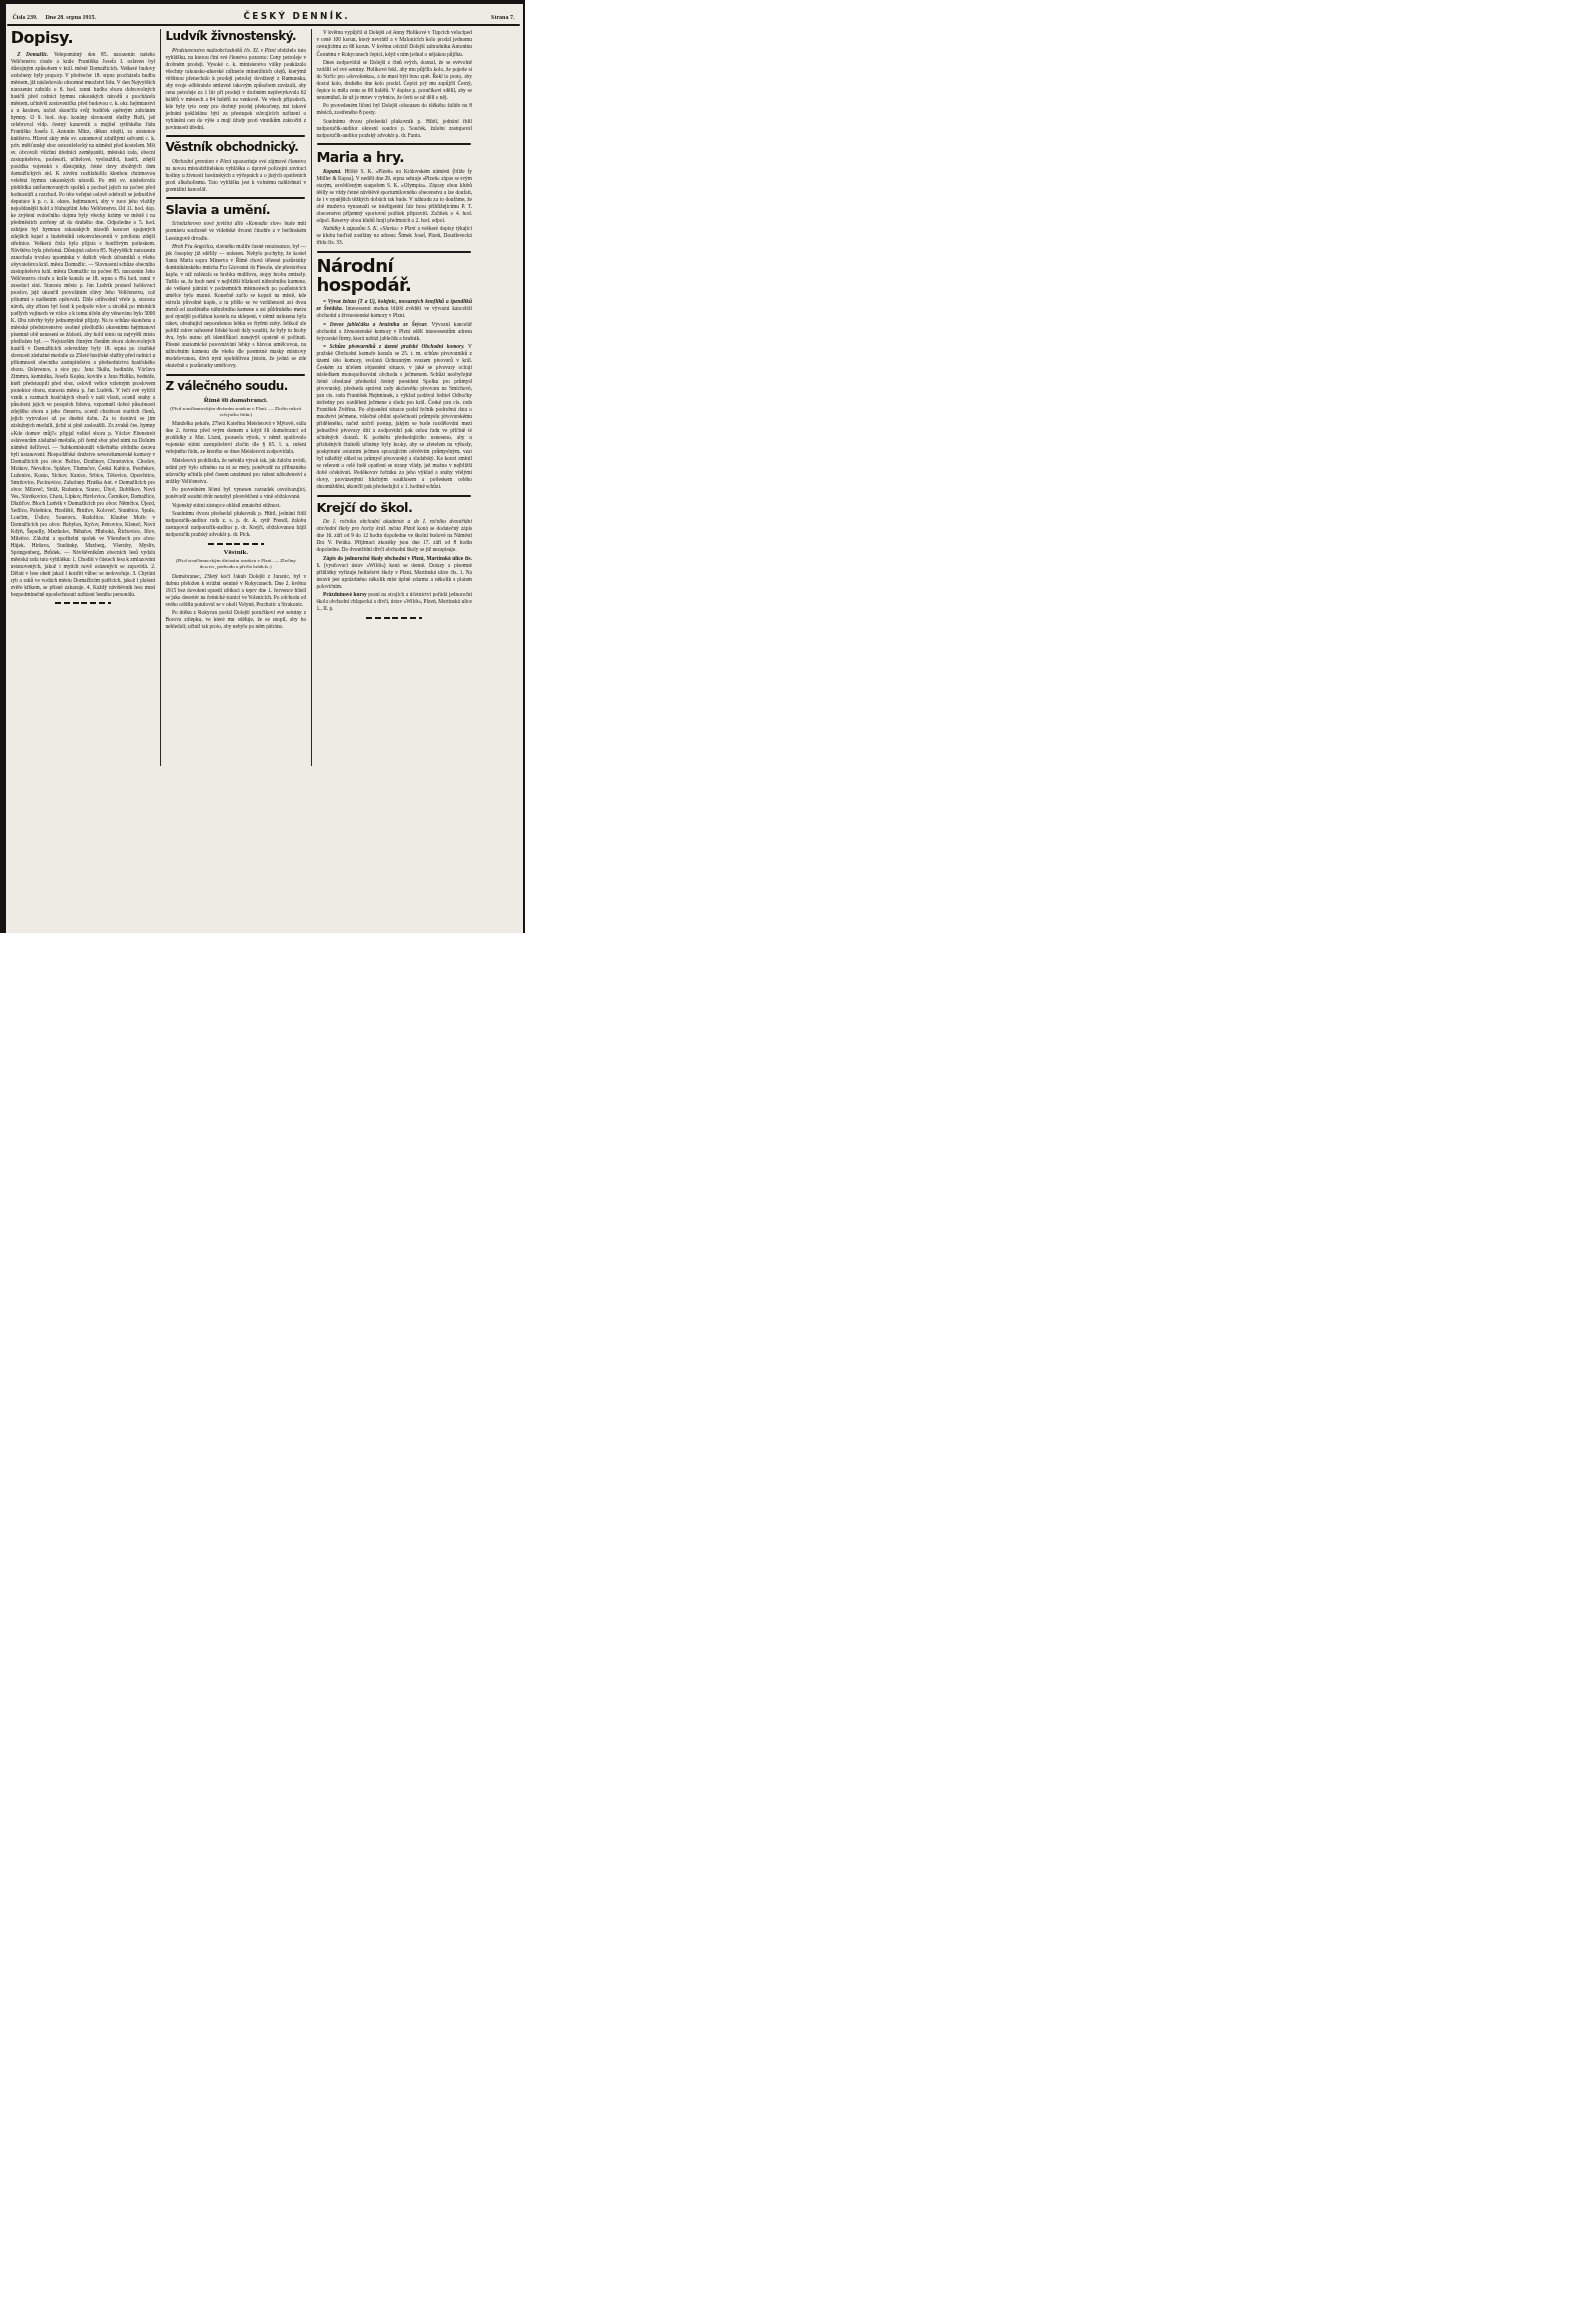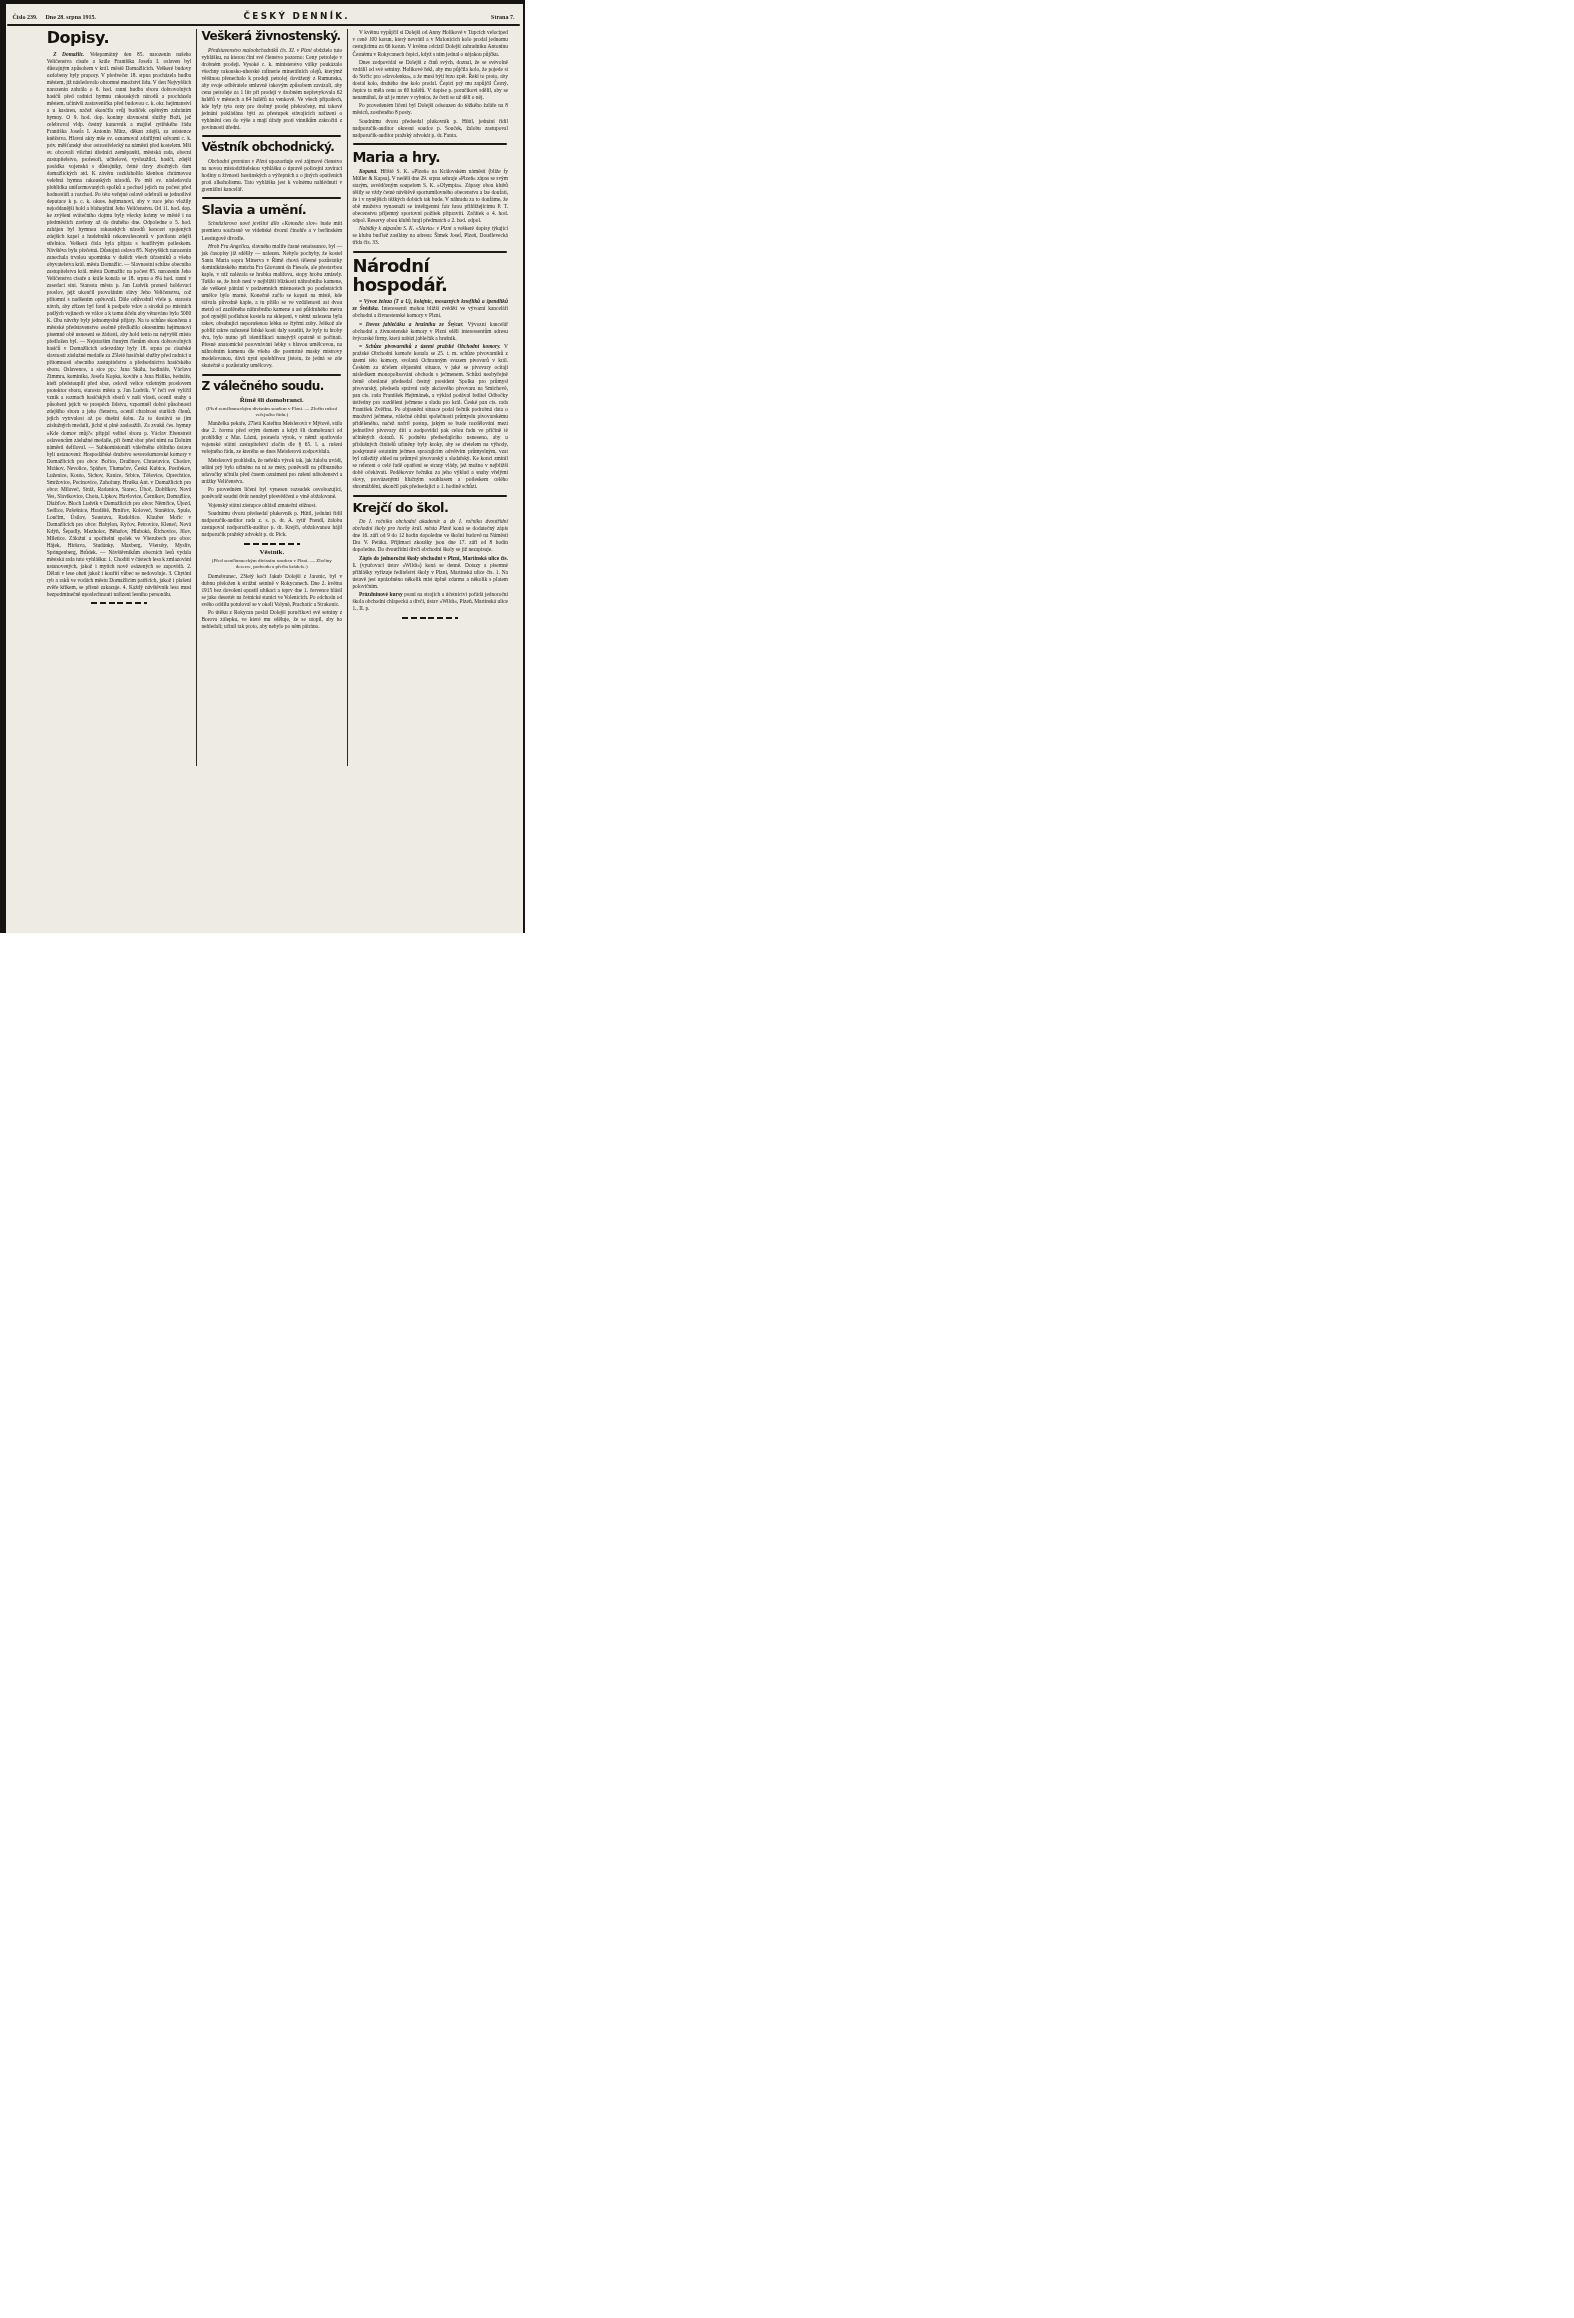--- a/index.html
+++ b/index.html
@@ -20,21 +20,21 @@
     padding:6.5px 8.3px 2.3px 6.5px;
   }
   .mast-left{font-weight:bold;font-size:6px;white-space:nowrap;}
   .mast-left span{margin-right:6.5px;}
   .mast-title{
     font-family:"DejaVu Sans","Liberation Sans",sans-serif;
     font-weight:bold;font-size:8.8px;letter-spacing:2.3px;white-space:nowrap;
   }
   .mast-right{font-weight:bold;font-size:6px;white-space:nowrap;}
   .head-rule{height:1.9px;background:#1c1a17;margin:0.9px 2.8px 0 0.9px;border-radius:0.9px;}
-  .cols{display:flex;align-items:stretch;padding:3.7px 1.9px 0 2.8px;height:740px;box-sizing:border-box;margin-left:36px;}
+  .cols{display:flex;align-items:stretch;padding:3.7px 1.9px 0 2.8px;height:740px;box-sizing:border-box;}
   .col{box-sizing:border-box;overflow:hidden;}
   .col-1{width:151px;padding:0 4.6px 0 1.9px;}
   .col-2{width:151px;padding:0 4.6px;border-left:0.5px solid #2a2824;}
   .col-3{width:164px;padding:0 2.8px 0 4.6px;border-left:0.5px solid #2a2824;}
   h1.section{
     font-family:"DejaVu Sans","Liberation Sans",sans-serif;
     font-weight:bold;color:#16130f;
     margin:0.9px 0 3.7px 0;letter-spacing:-0.5px;line-height:1.04;
   }
   .h-dopisy{font-size:16px;}
@@ -91,21 +91,21 @@
       <div class="col col-1">
         <h1 class="section h-dopisy">Dopisy.</h1>
         <p class="body">
           <span class="lead-bi">Z Domažlic.</span>
           <span>Velepamátný den 85. narozenin našeho Veličenstva císaře a krále Františka Josefa I. oslaven byl důstojným způsobem v král. městě Domažlicích. Veškeré budovy ozdobeny byly prapory. V předvečer 18. srpna procházela hudba městem, jíž následovalo ohromné množství lidu. V den Nejvyšších narozenin zahrála o 6. hod. ranní hudba sboru dobrovolných hasičů před radnicí hymnu rakouských národů a procházela městem, učinivši zastaveníčka před budovou c. k. okr. hejtmanství a u kasáren, načež skončila svůj budíček opětným zahráním hymny. O 9. hod. dop. konány slavnostní služby Boží, jež celebroval vldp. čestný kanovník a majitel rytířského řádu Františka Josefa I. Antonín März, děkan zdejší, za asistence kněžstva. Hlavní akty mše sv. oznamoval zdařilými salvami c. k. priv. měšťanský sbor ostrostřelecký na náměstí před kostelem. Mši sv. obcovali všichni úředníci zeměpanští, městská rada, obecní zastupitelstvo, profesoři, učitelové, vysloužilci, hasiči, zdejší posádka vojenská s důstojníky, četné davy zbožných dam domažlických atd. K závěru rozhlaholila klenbou chrámovou velebná hymna rakouských národů. Po mši sv. následovala přehlídka uniformovaných spolků a pochod jejich na počest před hodnostáři a rozchod. Po této veřejné oslavě odebrali se jednotlivé deputace k p. c. k. okres. hejtmanovi, aby v ruce jeho vložily nejoddanější hold a blahopřání Jeho Veličenstvu. Od 11. hod. dop. ke zvýšení svátečního dojmu byly všecky krámy ve městě i na předměstích zavřeny až do druhého dne. Odpoledne o 5. hod. zahájen byl hymnou rakouských národů koncert spojených zdejších kapel a hudebníků rekonvalescentů v pavilonu zdejší střelnice. Veškerá čísla byla přijata s bouřlivým potleskem. Návštěva byla přečetná. Důstojná oslava 85. Nejvyšších narozenin zanechala trvalou upomínku v duších všech účastníků a všeho obyvatelstva král. města Domažlic. — Slavnostní schůze obecního zastupitelstva král. města Domažlic na počest 85. narozenin Jeho Veličenstva císaře a krále konala se 18. srpna o 8¼ hod. ranní v zasedací síni. Starosta města p. Jan Ludvík pronesl holdovací proslov, jejž ukončil provoláním slávy Jeho Veličenstvu, což přítomní s nadšením opětovali. Dále odůvodnil vřele p. starosta návrh, aby zřízen byl fond k podpoře vdov a sirotků po místních padlých vojínech ve válce a k tomu účelu aby věnováno bylo 5000 K. Oba návrhy byly jednomyslně přijaty. Na to schůze skončena a městské představenstvo osobně předložilo okresnímu hejtmanovi písemně obě usnesení se žádostí, aby hold tento na nejvyšší místo předložen byl. — Nejstarším činným členům sboru dobrovolných hasičů v Domažlicích odevzdány byly 18. srpna po císařské slavnosti záslužné medaile za 25leté hasičské služby před radnicí u přítomnosti obecního zastupitelstva a předsednictva hasičského sboru. Oslavence, a sice pp.: Jana Skálu, hodináře, Václava Zimmra, kominíka, Josefa Kopka, kováře a Jana Halíka, bednáře, kteří předstoupili před sbor, oslovil velice vzletným proslovem protektor sboru, starosta města p. Jan Ludvík. V řeči své vylíčil vznik a rozmach hasičských sborů v naší vlasti, ocenil snahy a působení jejich ve prospěch lidstva, vzpomněl dobré působnosti zdejšího sboru a jeho členstva, ocenil chrabrost starších členů, jejich vytrvalost až po dnešní dobu. Za to dostává se jim záslužných medailí, jichž si plně zasloužili. Za zvuků čes. hymny »Kde domov můj?« připjal velitel sboru p. Václav Ebenstreit oslavencům záslužné medaile, při čemž sbor před nimi na Dolním náměstí defiloval. — Subkomisionáři válečného obilního ústavu byli ustanoveni: Hospodářské družstvo severošumavské komory v Domažlicích pro obce: Bořice, Dražinov, Chrastavice, Chodov, Mrákov, Nevolice, Spáňov, Tlumačov, Česká Kubice, Postřekov, Luženice, Kouto, Síchov, Kanice, Srbice, Těšovice, Oprechtice, Smržovice, Pocinovice, Zahořany. Hruška Ant. v Domažlicích pro obce: Milaveč, Stráž, Radonice, Starec, Úboč, Dobříkov, Nová Ves, Slavíkovice, Chota, Lípkov, Havlovice, Černíkov, Domažlice, Dlažďov. Bloch Ludvík v Domažlicích pro obce: Němčice, Újezd, Sedlice, Pašešnice, Hradíště, Brnířov, Koloveč, Stanětice, Spule, Loučím, Úsilov, Soustava, Rudoltice. Klauber Mořic v Domažlicích pro obce: Babylon, Kyčov, Petrovice, Kleneč, Nová Kdýň, Šepadly, Mezholec, Běhařov, Hluboká, Říchovice, Jílov, Miletice. Záložní a spořitelní spolek ve Všerubech pro obce: Hájek, Hiršava, Studánky, Maxberg, Všeruby, Myslív, Springenberg, Brůdek. — Návštěvníkům obecních lesů vydala městská rada tuto vyhlášku: 1. Choditi v částech lesa k zmlazování ustanovených, jakož i mytích nově osázených se zapovídá. 2. Dělati v lese oheň jakož i kouřiti vůbec se nedovoluje. 3. Chytání ryb a raků ve vodách městu Domažlicím patřících, jakož i plašení zvěře křikem, se přísně zakazuje. 4. Každý návštěvník lesa musí bezpodmínečně uposlechnouti nařízení lesního personálu.</span>
         </p>
         <div class="dashes"></div>
       </div>
 
       <div class="col col-2">
-        <h1 class="section h-zivnost">Veškerá živnostenský.</h1>
+        <h1 class="section h-zivnost">Ludvík živnostenský.</h1>
         <p class="body">
           <span class="lead-i">Představenstvo maloobchodníků čís. XI. v Plzni</span>
           <span>obdrželo tuto vyhlášku, na kterou činí své členstvo pozorno: Ceny petroleje v drobném prodeji. Vysoké c. k. ministerstvo války poukázalo všechny rakousko-uherské rafinerie minerálních olejů, kterýmž většinou přenechalo k prodeji petrolej dovážený z Rumunska, aby svoje odběratele smluvně takovým způsobem zavázali, aby cena petroleje za 1 litr při prodeji v drobném nepřevyšovala 62 haléřů v městech a 64 haléřů na venkově. Ve všech případech, kde byly tyto ceny pro drobný prodej překročeny, má takové jednání pokládáno býti za přestupek stávajících nařízení o vyhánění cen do výše a mají úřady proti vinníkům zakročiti z povinnosti úřední.</span>
         </p>
 
         <div class="rule"></div>
         <h1 class="section h-obchod">Věstník obchodnický.</h1>
         <p class="body">
           <span class="lead-i">Obchodní gremium v Plzni</span>
           <span>upozorňuje své zájmové členstvo na novou místodržitelskou vyhlášku o úpravě policejní zavírací hodiny u živností hostinských a výčepních a o jiných opatřeních proti alkoholismu. Tato vyhláška jest k volnému nahlédnutí v gremiální kancelář.</span>

